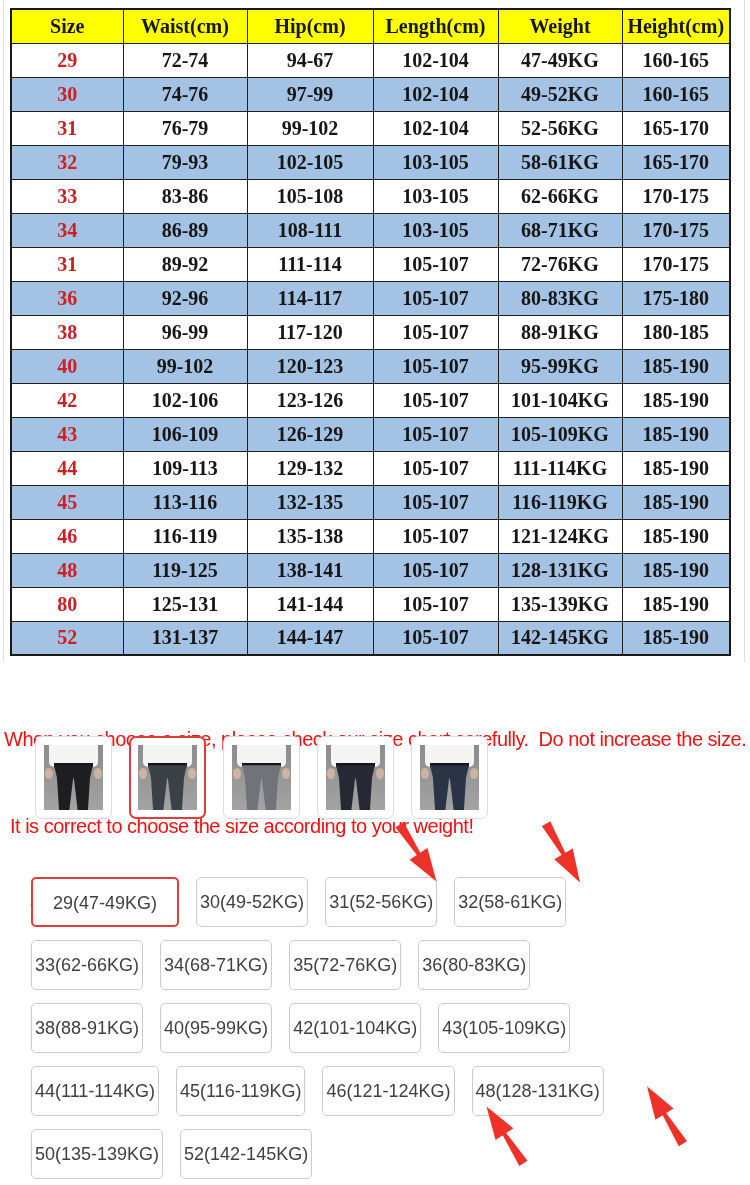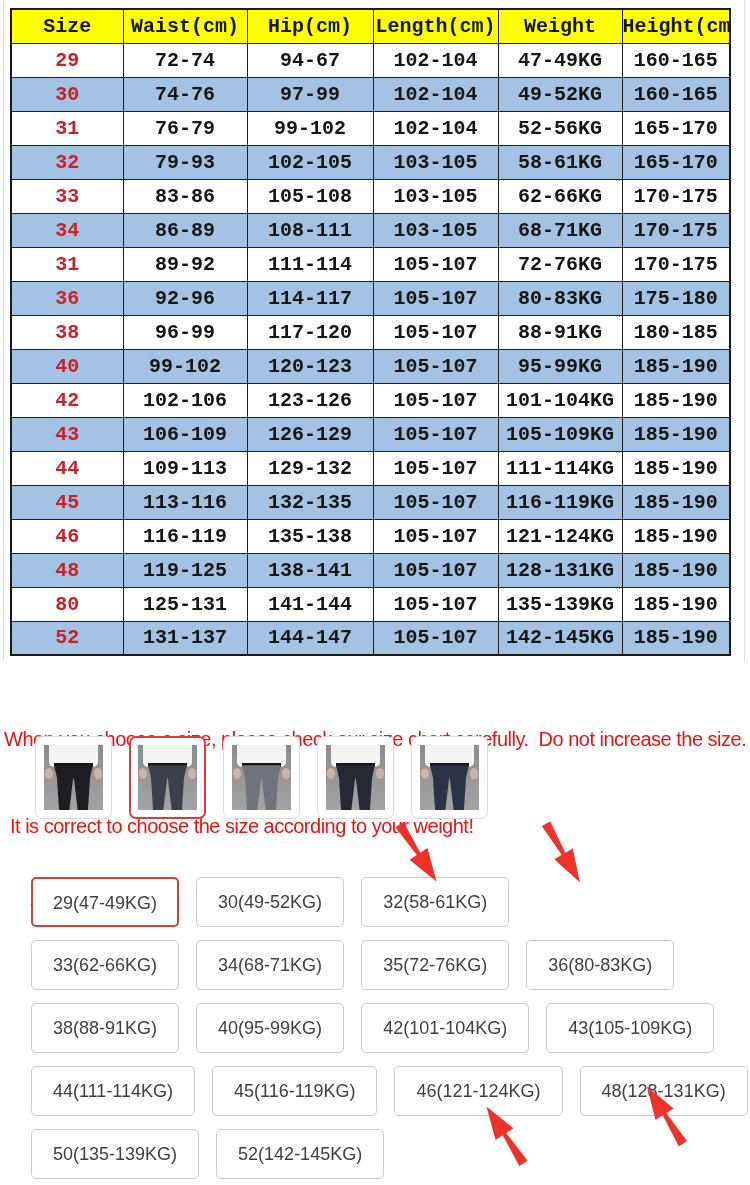--- a/index.html
+++ b/index.html
@@ -11,21 +11,21 @@
 
   
   .grid-line { position:absolute; background:#dedede; width:1px; top:0; height:662px; }
   .grid-line.left { left:3px; }
   .grid-line.right { left:744px; }
 
   
   .size-table-wrap { position:absolute; left:10px; top:8px; width:719px; }
   table.size-table {
     border-collapse:collapse; table-layout:fixed; width:719px;
-    font-family:Liberation Mono, monospace; font-weight:bold;
+    font-family:Liberation Serif, serif; font-weight:bold;
   }
   table.size-table th, table.size-table td {
     border:1px solid #1f1f1f; text-align:center; vertical-align:middle;
     height:34px; font-size:20px; color:#161616; overflow:hidden; white-space:nowrap;
   }
   table.size-table { border:2px solid #1a1a1a; }
   table.size-table th {
     background:var(--c-header_bg, #ffff00); height:34px; font-size:20px; font-weight:bold;
   }
   table.size-table td.size-col { color:var(--c-size_text, #cc2024); }
@@ -58,21 +58,21 @@
     clip-path:polygon(3% 0, 97% 0, 90% 28%, 85% 100%, 60% 100%, 51% 30%, 49% 30%, 40% 100%, 15% 100%, 10% 28%); }
 
   
   .size-label { position:absolute; left:30px; top:845px; font-size:17px;margin-top:48px; }
   .size-label .lbl { color:#2f2f2f; font-weight:bold; }
   .size-label .val { color:#b3b3b3; margin-left:6px; }
 
   .options { position:absolute; left:31px; top:877px; width:700px; }
   .opt-row { display:flex; gap:17px; margin-bottom:13px; }
   .opt-btn {
-    height:50px; line-height:48px; padding:0 21px; background:#fff;
+    height:50px; line-height:48px; padding:0 3px; background:#fff;
     border:1px solid #cbcbcb; border-radius:5px; font-size:18px; color:#404040;
     white-space:nowrap; cursor:pointer;
   }
   .opt-btn.selected { border:2px solid var(--c-selected_border, #e23c38); padding:0 20px; }
 
   
   .arrow { position:absolute; width:32px; height:68px; z-index:5; pointer-events:none; }
   .arrow svg { width:100%; height:100%; display:block; }
   .arrow-1 { left:402px; top:819px; transform:rotate(-33deg); }
   .arrow-2 { left:547px; top:819px; transform:rotate(-30deg); }
@@ -308,20 +308,21 @@
   </div>
 
 <div class="size-label">
   <span class="lbl">Size:</span><span class="val">29(47-49KG)</span>
 </div>
 
 <div class="options" id="options">
     <div class="opt-row">
       <button class="opt-btn selected">29(47-49KG)</button>
       <button class="opt-btn">30(49-52KG)</button>
+      <button class="opt-btn">31(52-56KG)</button>
       <button class="opt-btn">32(58-61KG)</button>
     </div>
     <div class="opt-row">
       <button class="opt-btn">33(62-66KG)</button>
       <button class="opt-btn">34(68-71KG)</button>
       <button class="opt-btn">35(72-76KG)</button>
       <button class="opt-btn">36(80-83KG)</button>
     </div>
     <div class="opt-row">
       <button class="opt-btn">38(88-91KG)</button>

